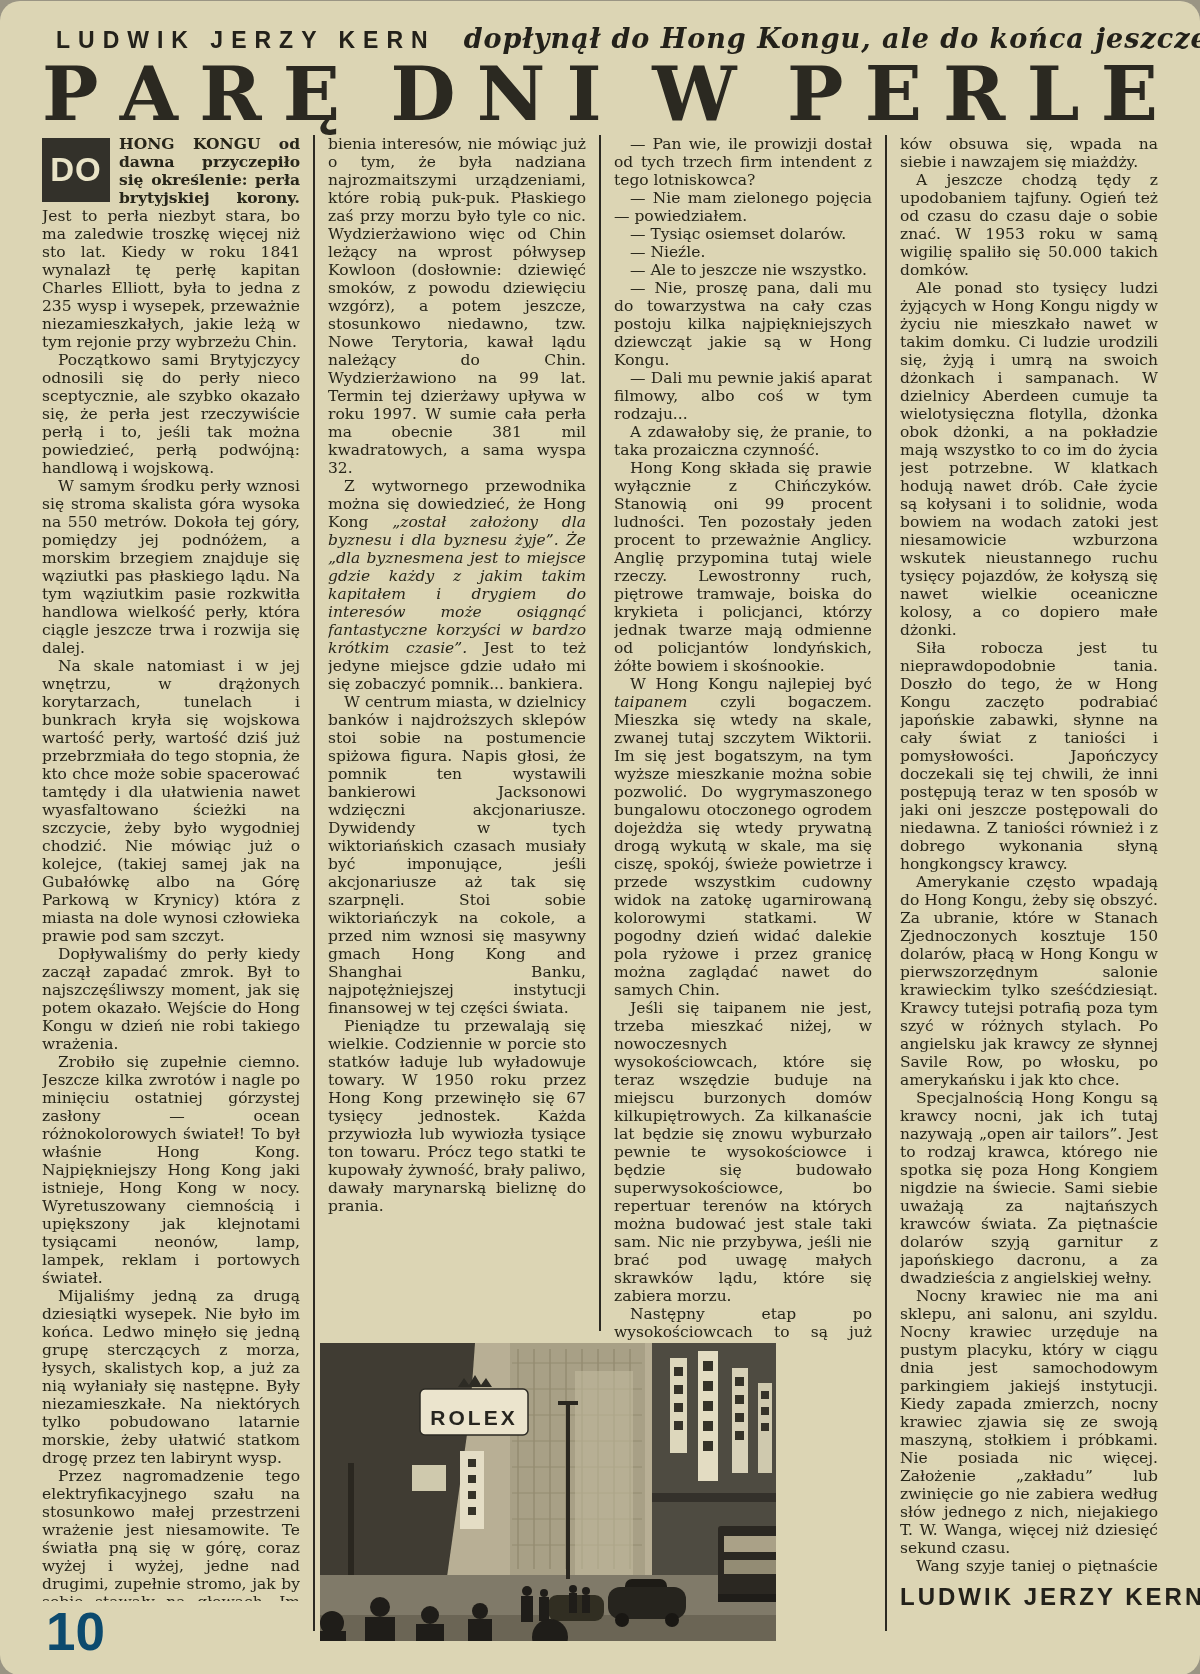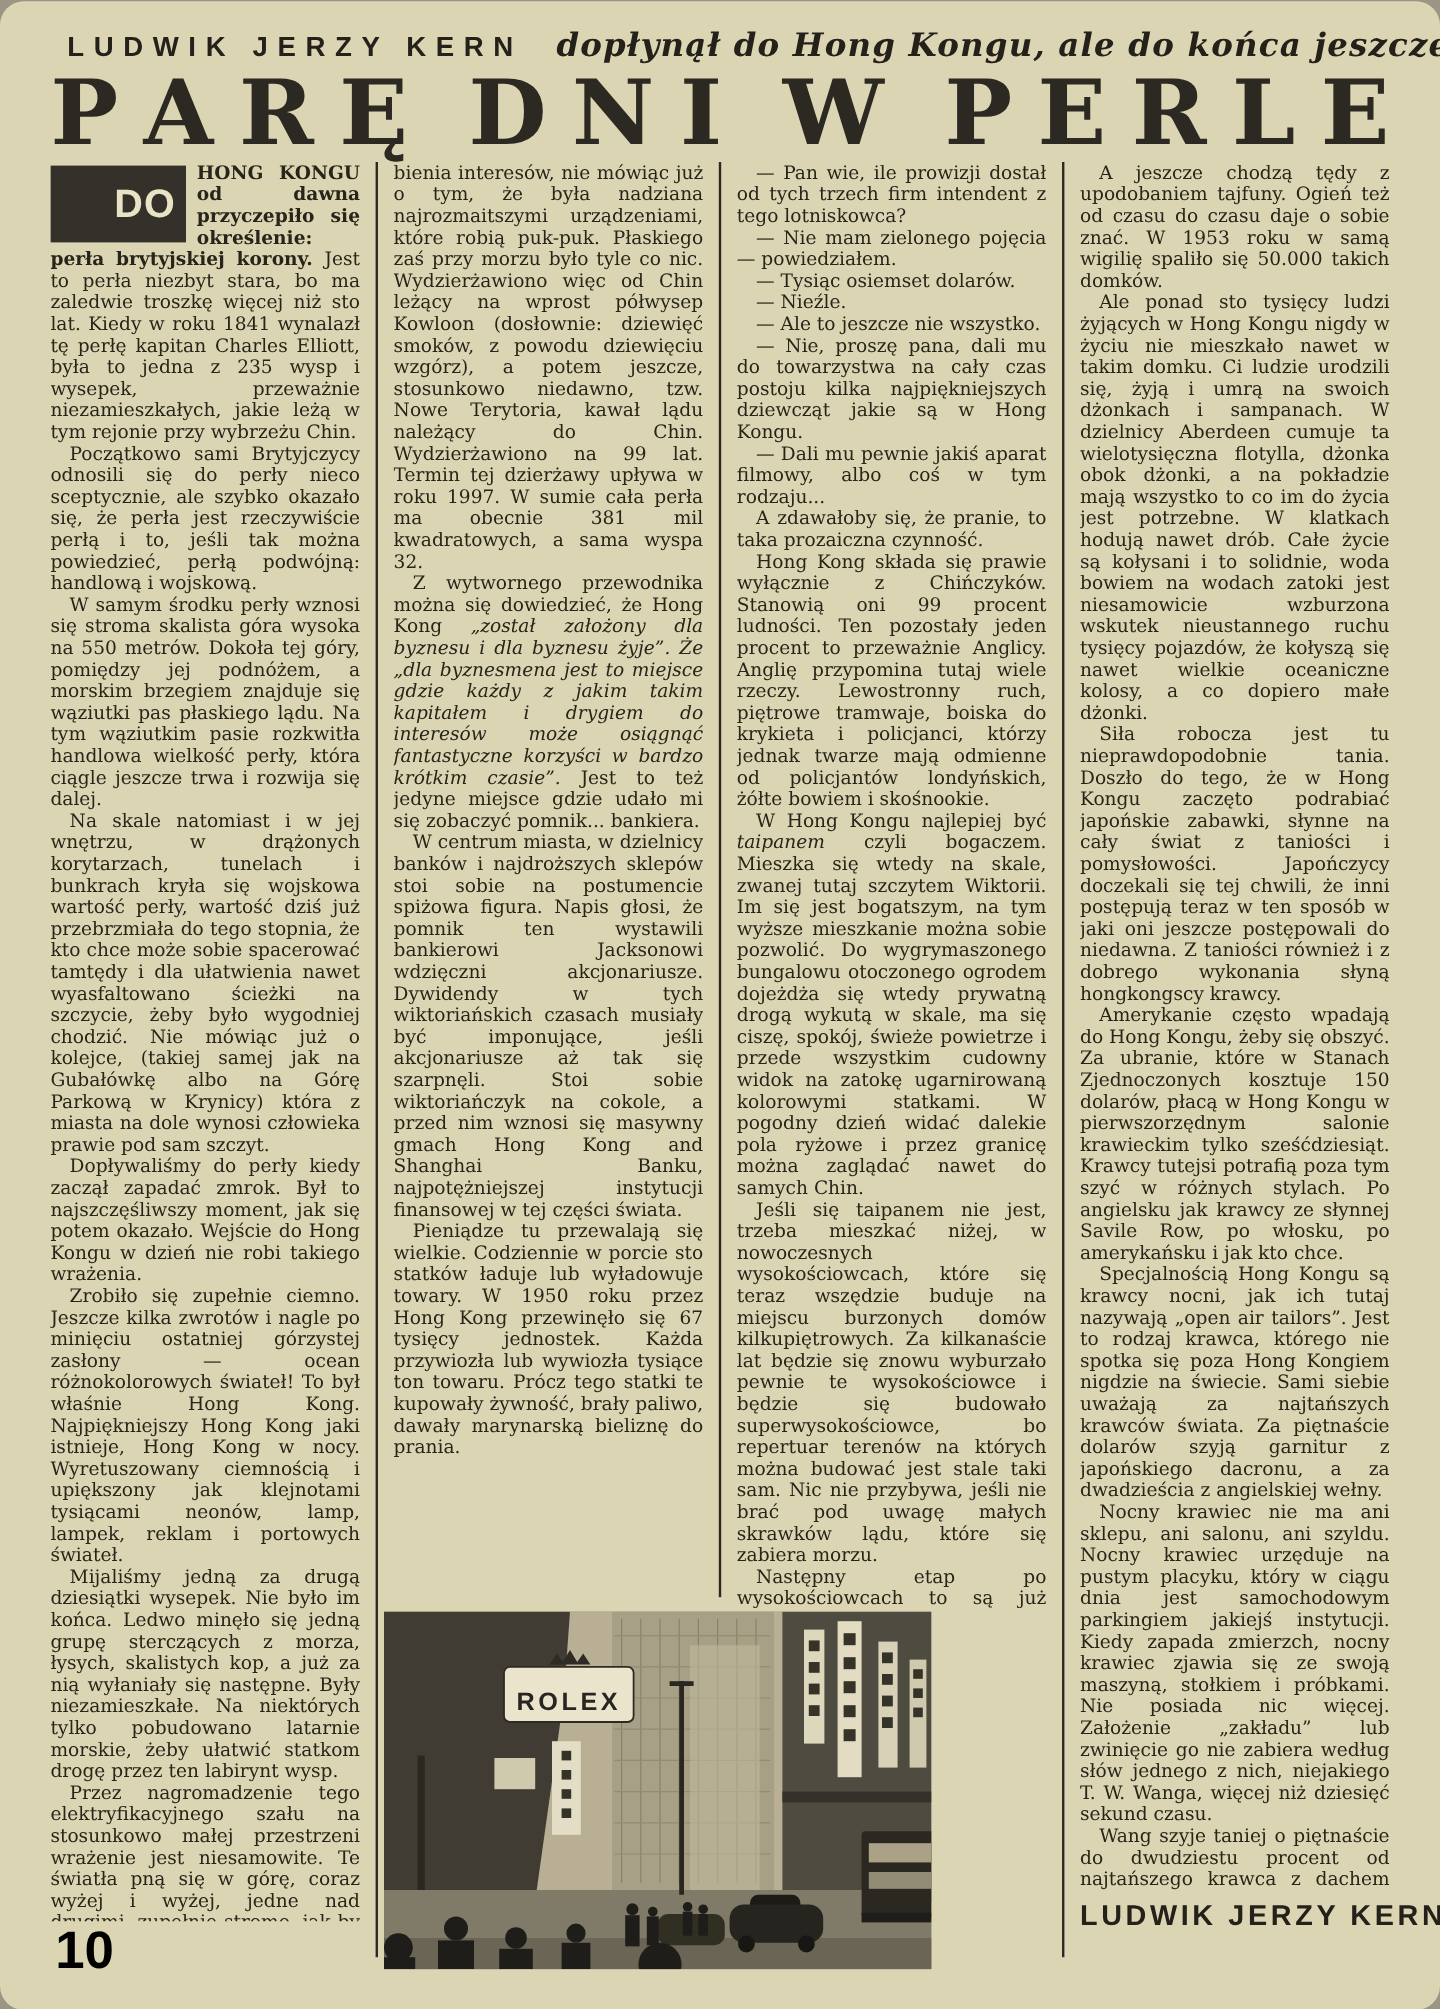--- a/index.html
+++ b/index.html
@@ -25,27 +25,27 @@
   .col p.ni{text-indent:0;}
   .b{font-weight:bold;}
   .i{font-style:italic;}
   .gutter{width:28px;display:flex;justify-content:center;align-items:flex-start;}
   .rule{width:2px;background:#2c2a22;}
   .rule-a,.rule-c{height:1496px;}
   .rule-b{height:1196px;}
   
   .dropcap{float:left;width:68px;height:64px;margin:3px 9px 2px 0;background:#33312a;color:#e9e3c6;
            font-family:"Liberation Sans",sans-serif;font-weight:bold;font-size:33px;letter-spacing:1px;
-           display:flex;align-items:center;justify-content:center;padding-left:45px;}
+           display:flex;align-items:center;justify-content:center;}
   
   .photo{position:absolute;left:320px;top:1342px;width:456px;height:298px;background:#8d8873;overflow:hidden;}
   .photo svg{display:block;}
   
   .page-number{position:absolute;left:46px;top:1600px;font-family:"Liberation Sans",sans-serif;
-               font-weight:bold;font-size:44px;color:#000000;text-align:right;}
+               font-weight:bold;font-size:53px;color:#0c4a6e;text-align:right;}
   .signature{position:absolute;left:900px;top:1582px;font-family:"Liberation Sans",sans-serif;
              font-weight:bold;font-size:24px;letter-spacing:3px;color:#23211a;white-space:nowrap;}
 </style>
 </head>
 <body>
 
 <div class="page">
 
   <div class="header">
     <span class="author">LUDWIK JERZY KERN</span>
@@ -106,20 +106,21 @@
         <p><span>A zdawałoby się, że pranie, to taka prozaiczna czynność.</span></p>
         <p><span>Hong Kong składa się prawie wyłącznie z Chińczyków. Stanowią oni 99 procent ludności. Ten pozostały jeden procent to przeważnie Anglicy. Anglię przypomina tutaj wiele rzeczy. Lewostronny ruch, piętrowe tramwaje, boiska do krykieta i policjanci, którzy jednak twarze mają odmienne od policjantów londyńskich, żółte bowiem i skośnookie.</span></p>
         <p><span>W Hong Kongu najlepiej być </span><span class="i">taipanem</span><span> czyli bogaczem. Mieszka się wtedy na skale, zwanej tutaj szczytem Wiktorii. Im się jest bogatszym, na tym wyższe mieszkanie można sobie pozwolić. Do wygrymaszonego bungalowu otoczonego ogrodem dojeżdża się wtedy prywatną drogą wykutą w skale, ma się ciszę, spokój, świeże powietrze i przede wszystkim cudowny widok na zatokę ugarnirowaną kolorowymi statkami. W pogodny dzień widać dalekie pola ryżowe i przez granicę można zaglądać nawet do samych Chin.</span></p>
         <p><span>Jeśli się taipanem nie jest, trzeba mieszkać niżej, w nowoczesnych wysokościowcach, które się teraz wszędzie buduje na miejscu burzonych domów kilkupiętrowych. Za kilkanaście lat będzie się znowu wyburzało pewnie te wysokościowce i będzie się budowało superwysokościowce, bo repertuar terenów na których można budować jest stale taki sam. Nic nie przybywa, jeśli nie brać pod uwagę małych skrawków lądu, które się zabiera morzu.</span></p>
         <p><span>Następny etap po wysokościowcach to są już slumsy. Czynszowe rudery, które też ulegają burzeniu, a w których są te trzydziestoosobowe pokoje. Reszta to budownictwo indywidualne, przy czym materiałem budowlanym są wszelkiego rodzaju pudełka blaszane, tekturowe, kawałki dykty, bambusa i różne odpadki.</span></p>
       </div>
     <div class="gutter">
         <div class="rule rule-c"></div>
       </div>
     <div class="col col-4">
+        <p class="ni"><span>ków obsuwa się, wpada na siebie i nawzajem się miażdży.</span></p>
         <p><span>A jeszcze chodzą tędy z upodobaniem tajfuny. Ogień też od czasu do czasu daje o sobie znać. W 1953 roku w samą wigilię spaliło się 50.000 takich domków.</span></p>
         <p><span>Ale ponad sto tysięcy ludzi żyjących w Hong Kongu nigdy w życiu nie mieszkało nawet w takim domku. Ci ludzie urodzili się, żyją i umrą na swoich dżonkach i sampanach. W dzielnicy Aberdeen cumuje ta wielotysięczna flotylla, dżonka obok dżonki, a na pokładzie mają wszystko to co im do życia jest potrzebne. W klatkach hodują nawet drób. Całe życie są kołysani i to solidnie, woda bowiem na wodach zatoki jest niesamowicie wzburzona wskutek nieustannego ruchu tysięcy pojazdów, że kołyszą się nawet wielkie oceaniczne kolosy, a co dopiero małe dżonki.</span></p>
         <p><span>Siła robocza jest tu nieprawdopodobnie tania. Doszło do tego, że w Hong Kongu zaczęto podrabiać japońskie zabawki, słynne na cały świat z taniości i pomysłowości. Japończycy doczekali się tej chwili, że inni postępują teraz w ten sposób w jaki oni jeszcze postępowali do niedawna. Z taniości również i z dobrego wykonania słyną hongkongscy krawcy.</span></p>
         <p><span>Amerykanie często wpadają do Hong Kongu, żeby się obszyć. Za ubranie, które w Stanach Zjednoczonych kosztuje 150 dolarów, płacą w Hong Kongu w pierwszorzędnym salonie krawieckim tylko sześćdziesiąt. Krawcy tutejsi potrafią poza tym szyć w różnych stylach. Po angielsku jak krawcy ze słynnej Savile Row, po włosku, po amerykańsku i jak kto chce.</span></p>
         <p><span>Specjalnością Hong Kongu są krawcy nocni, jak ich tutaj nazywają „open air tailors”. Jest to rodzaj krawca, którego nie spotka się poza Hong Kongiem nigdzie na świecie. Sami siebie uważają za najtańszych krawców świata. Za piętnaście dolarów szyją garnitur z japońskiego dacronu, a za dwadzieścia z angielskiej wełny.</span></p>
         <p><span>Nocny krawiec nie ma ani sklepu, ani salonu, ani szyldu. Nocny krawiec urzęduje na pustym placyku, który w ciągu dnia jest samochodowym parkingiem jakiejś instytucji. Kiedy zapada zmierzch, nocny krawiec zjawia się ze swoją maszyną, stołkiem i próbkami. Nie posiada nic więcej. Założenie „zakładu” lub zwinięcie go nie zabiera według słów jednego z nich, niejakiego T. W. Wanga, więcej niż dziesięć sekund czasu.</span></p>
         <p><span>Wang szyje taniej o piętnaście do dwudziestu procent od najtańszego krawca z dachem nad głową. Twierdzi, że mógłby pracować u normalnego krawca, ale jest zbyt wielkim indywidualistą i nie lubi jak ktoś jest nad nim.</span></p>
       </div>
   </div>
 

